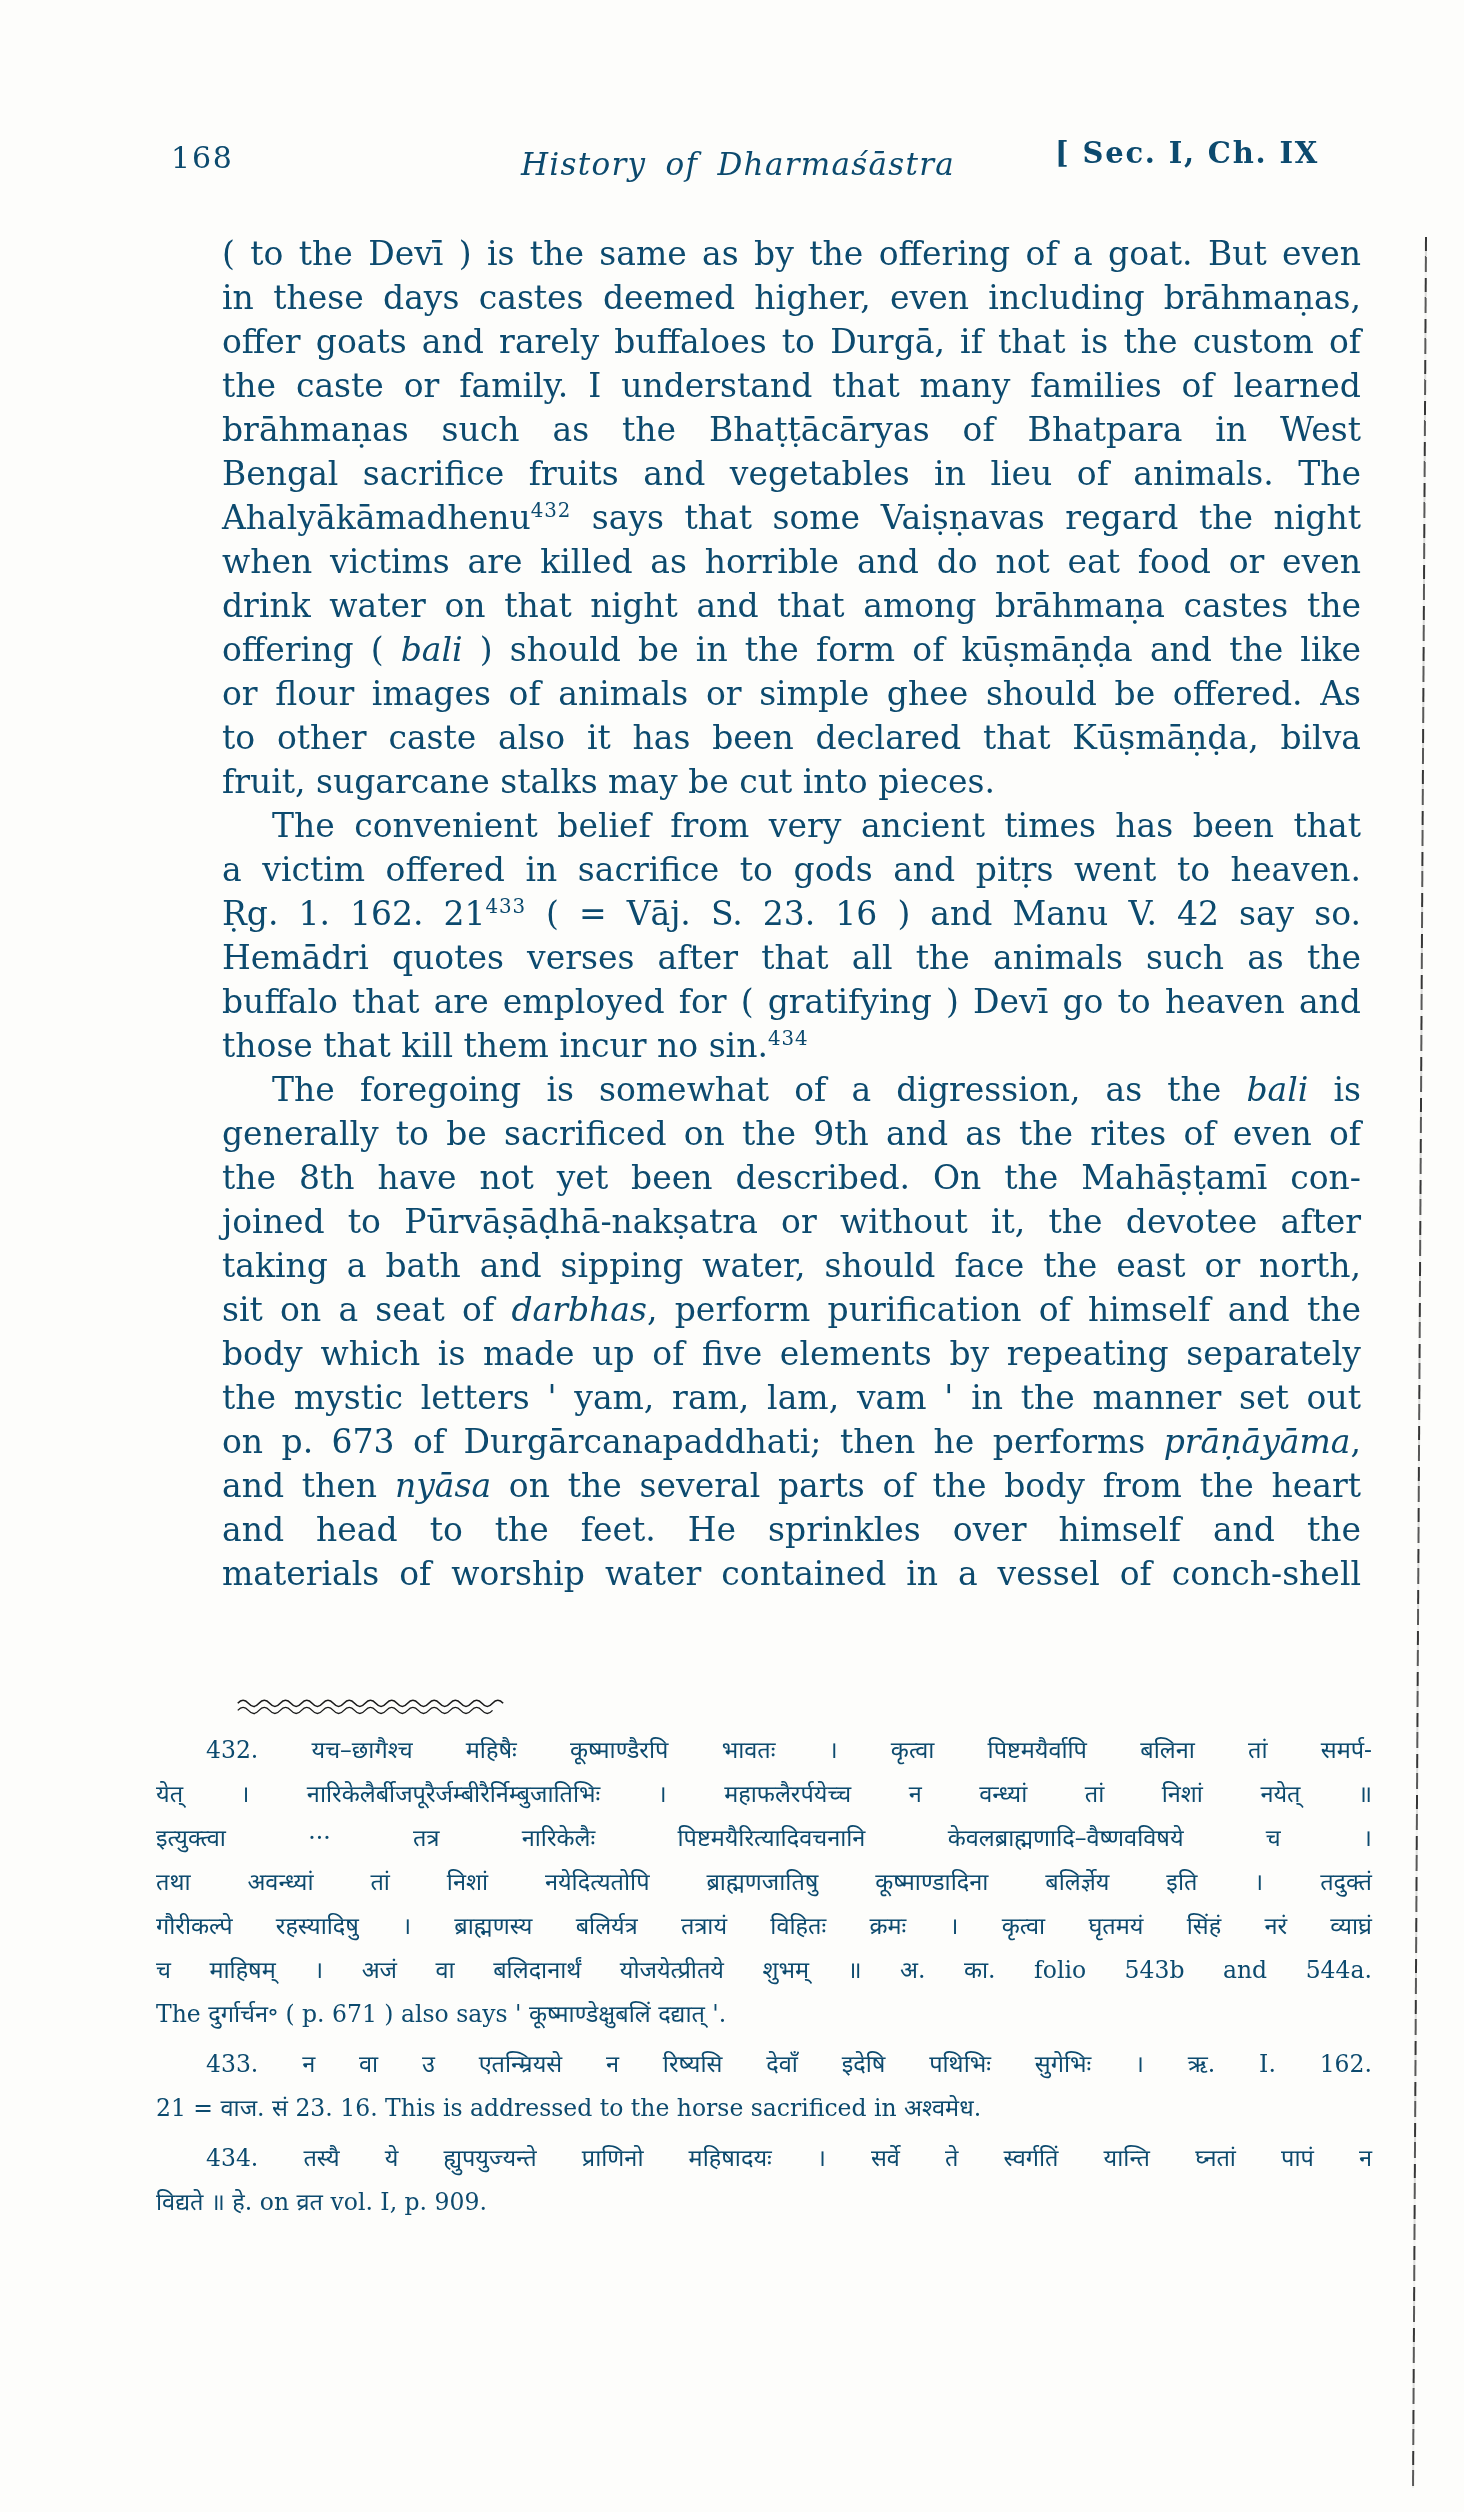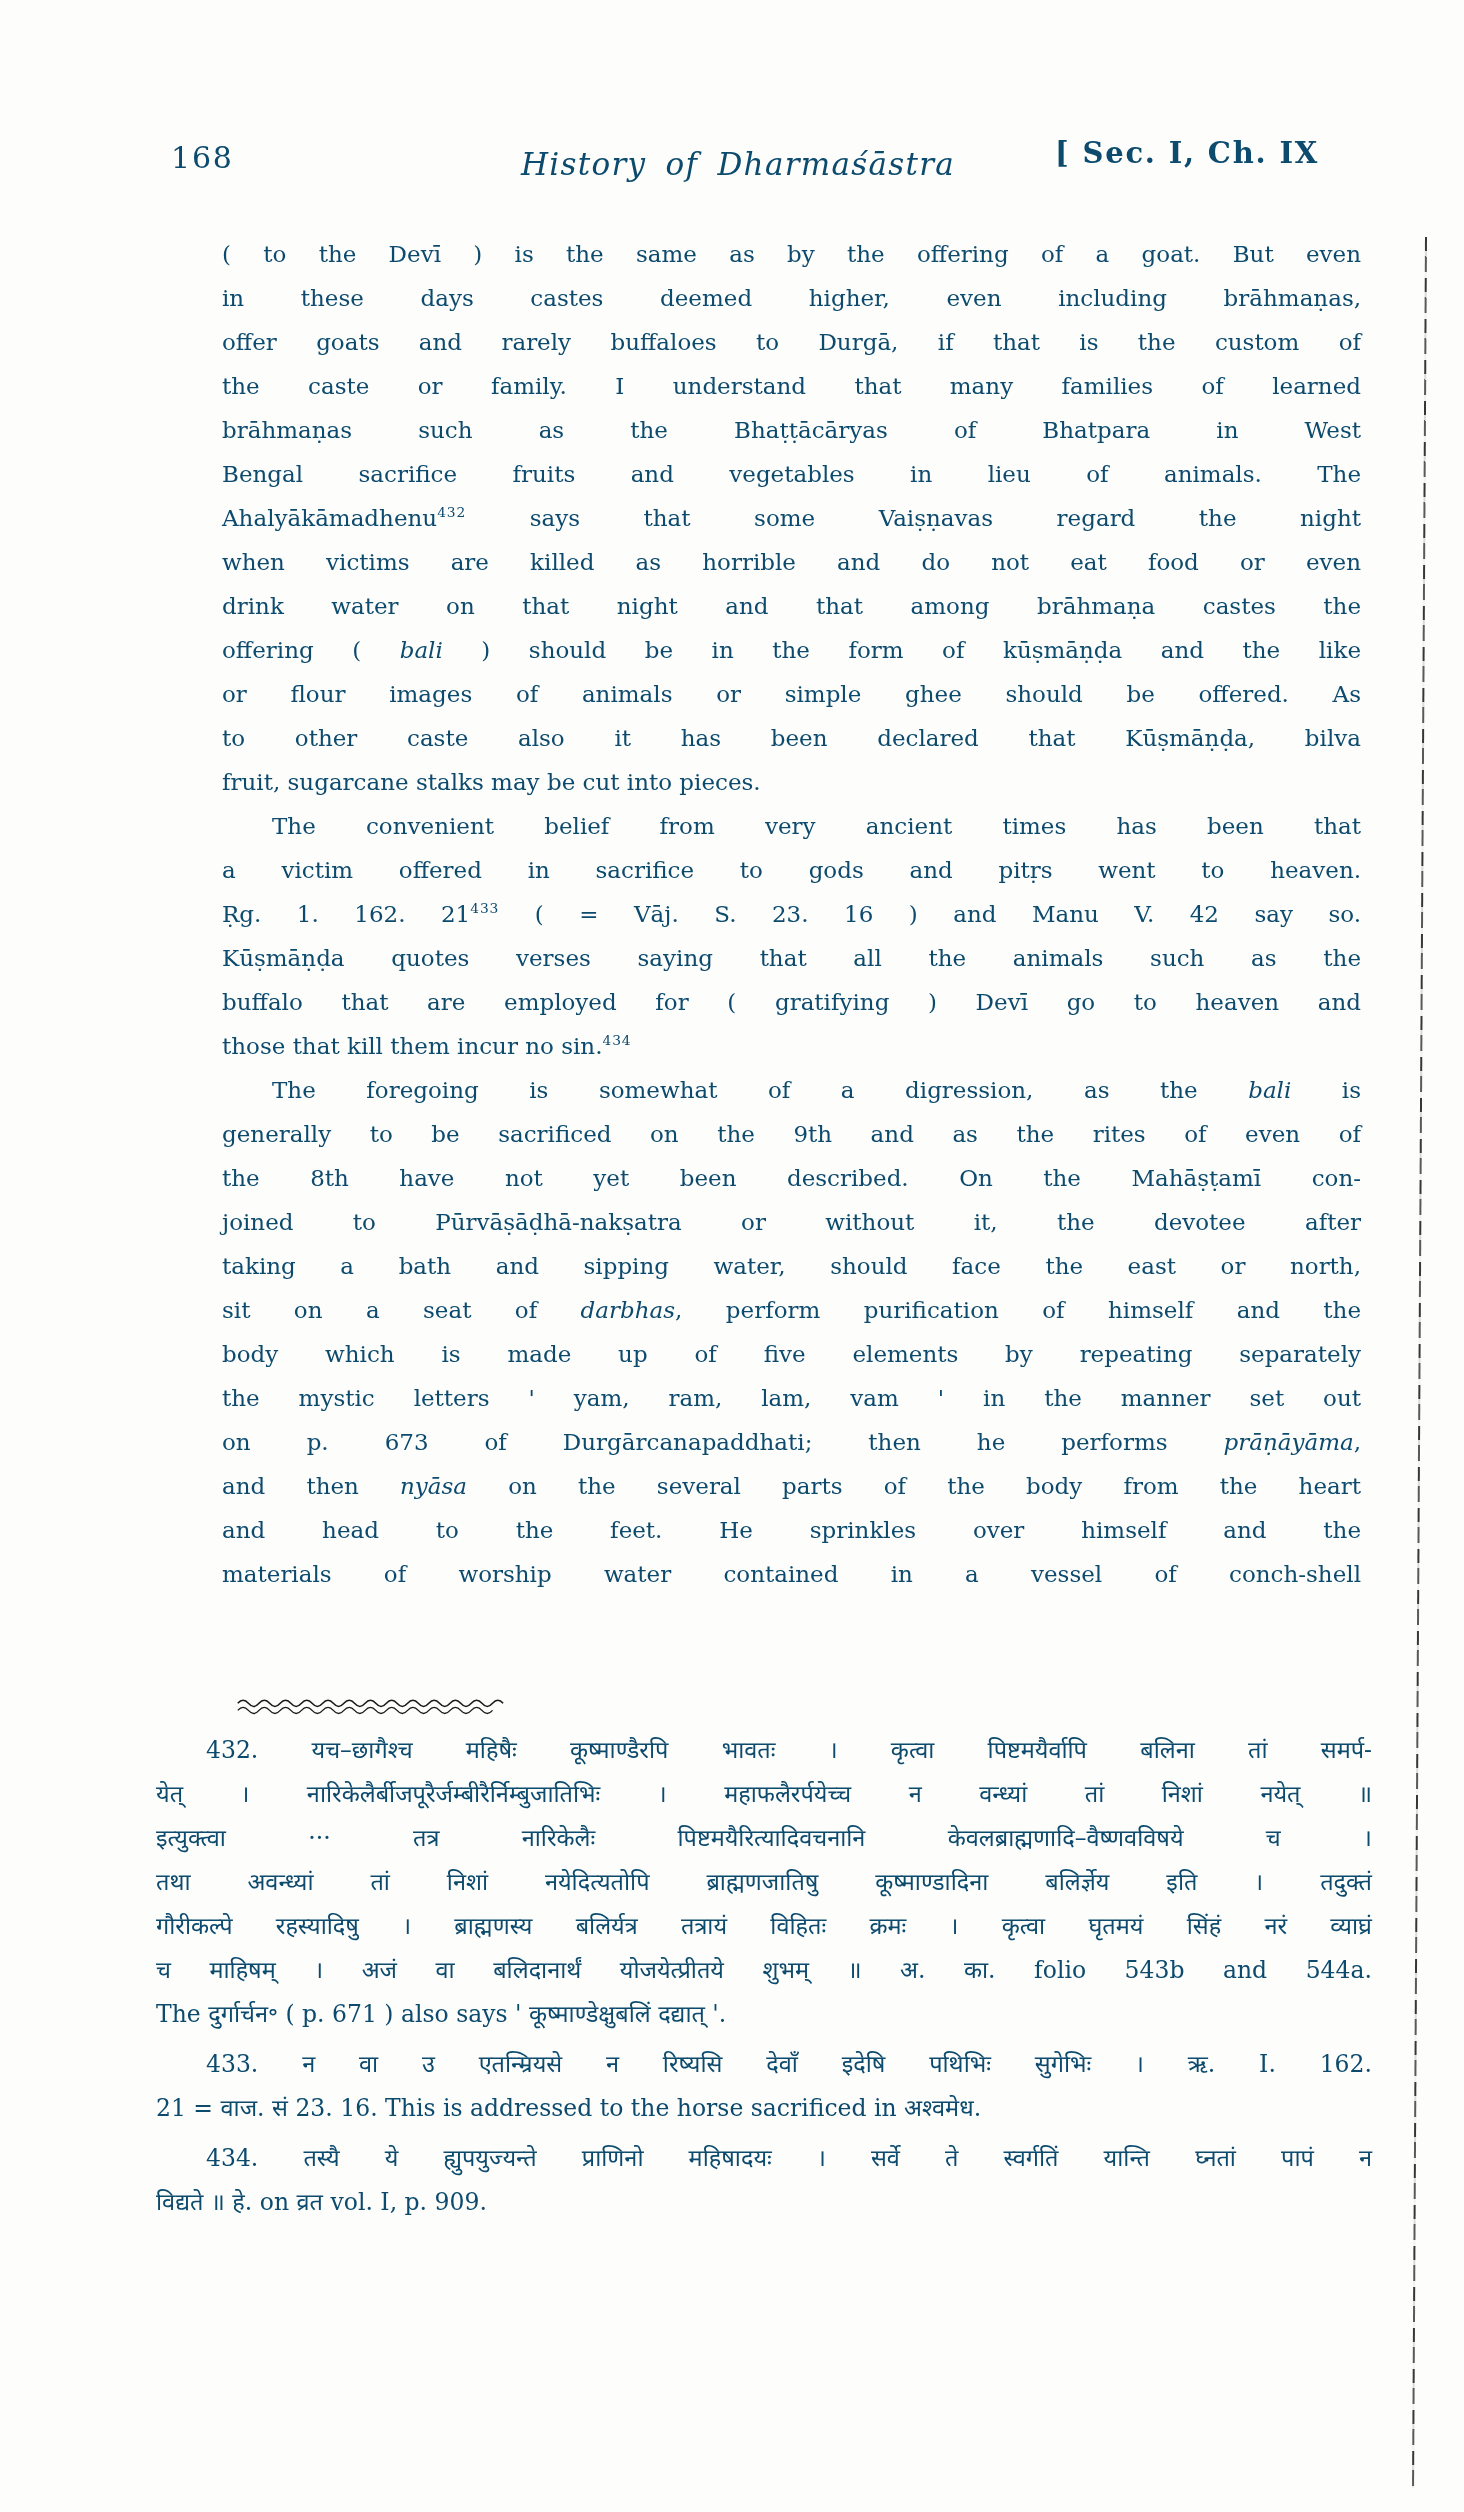--- a/index.html
+++ b/index.html
@@ -19,21 +19,21 @@
     position:absolute; left:521px; top:146px;
     font-size:31px; font-style:italic;
     letter-spacing:1.3px; word-spacing:8px;
   }
   .hdr-section {
     position:absolute; left:1055px; top:136px;
     font-size:29px; font-weight:bold; letter-spacing:1.8px;
   }
   .body-text {
     position:absolute; left:222px; top:232px; width:1139px;
-    font-size:23px; line-height:44px;
+    font-size:33px; line-height:44px;
   }
   .para + .para { }
   .tline { text-align:left; }
   .tline.just { text-align:justify; text-align-last:justify; }
   .tline.indent { text-indent:50px; }
   sup { font-size:0.60em; vertical-align:super; line-height:0; letter-spacing:0.9px; }
   i { font-style:italic; }
   .separator {
     position:absolute; left:236px; top:1698px;
   }
@@ -78,21 +78,21 @@
         <div class="tline just">drink water on that night and that among brāhmaṇa castes the</div>
         <div class="tline just">offering ( <i>bali</i> ) should be in the form of kūṣmāṇḍa and the like</div>
         <div class="tline just">or flour images of animals or simple ghee should be offered. As</div>
         <div class="tline just">to other caste also it has been declared that Kūṣmāṇḍa, bilva</div>
         <div class="tline">fruit, sugarcane stalks may be cut into pieces.</div>
       </div>
       <div class="para">
         <div class="tline just indent">The convenient belief from very ancient times has been that</div>
         <div class="tline just">a victim offered in sacrifice to gods and pitṛs went to heaven.</div>
         <div class="tline just">Ṛg. 1. 162. 21<sup>433</sup> ( = Vāj. S. 23. 16 ) and Manu V. 42 say so.</div>
-        <div class="tline just">Kūṣmāṇḍa quotes verses saying that all the animals such as the</div>
+        <div class="tline just">Hemādri quotes verses after that all the animals such as the</div>
         <div class="tline just">buffalo that are employed for ( gratifying ) Devī go to heaven and</div>
         <div class="tline">those that kill them incur no sin.<sup>434</sup></div>
       </div>
       <div class="para">
         <div class="tline just indent">The foregoing is somewhat of a digression, as the <i>bali</i> is</div>
         <div class="tline just">generally to be sacrificed on the 9th and as the rites of even of</div>
         <div class="tline just">the 8th have not yet been described. On the Mahāṣṭamī con-</div>
         <div class="tline just">joined to Pūrvāṣāḍhā-nakṣatra or without it, the devotee after</div>
         <div class="tline just">taking a bath and sipping water, should face the east or north,</div>
         <div class="tline just">sit on a seat of <i>darbhas</i>, perform purification of himself and the</div>

